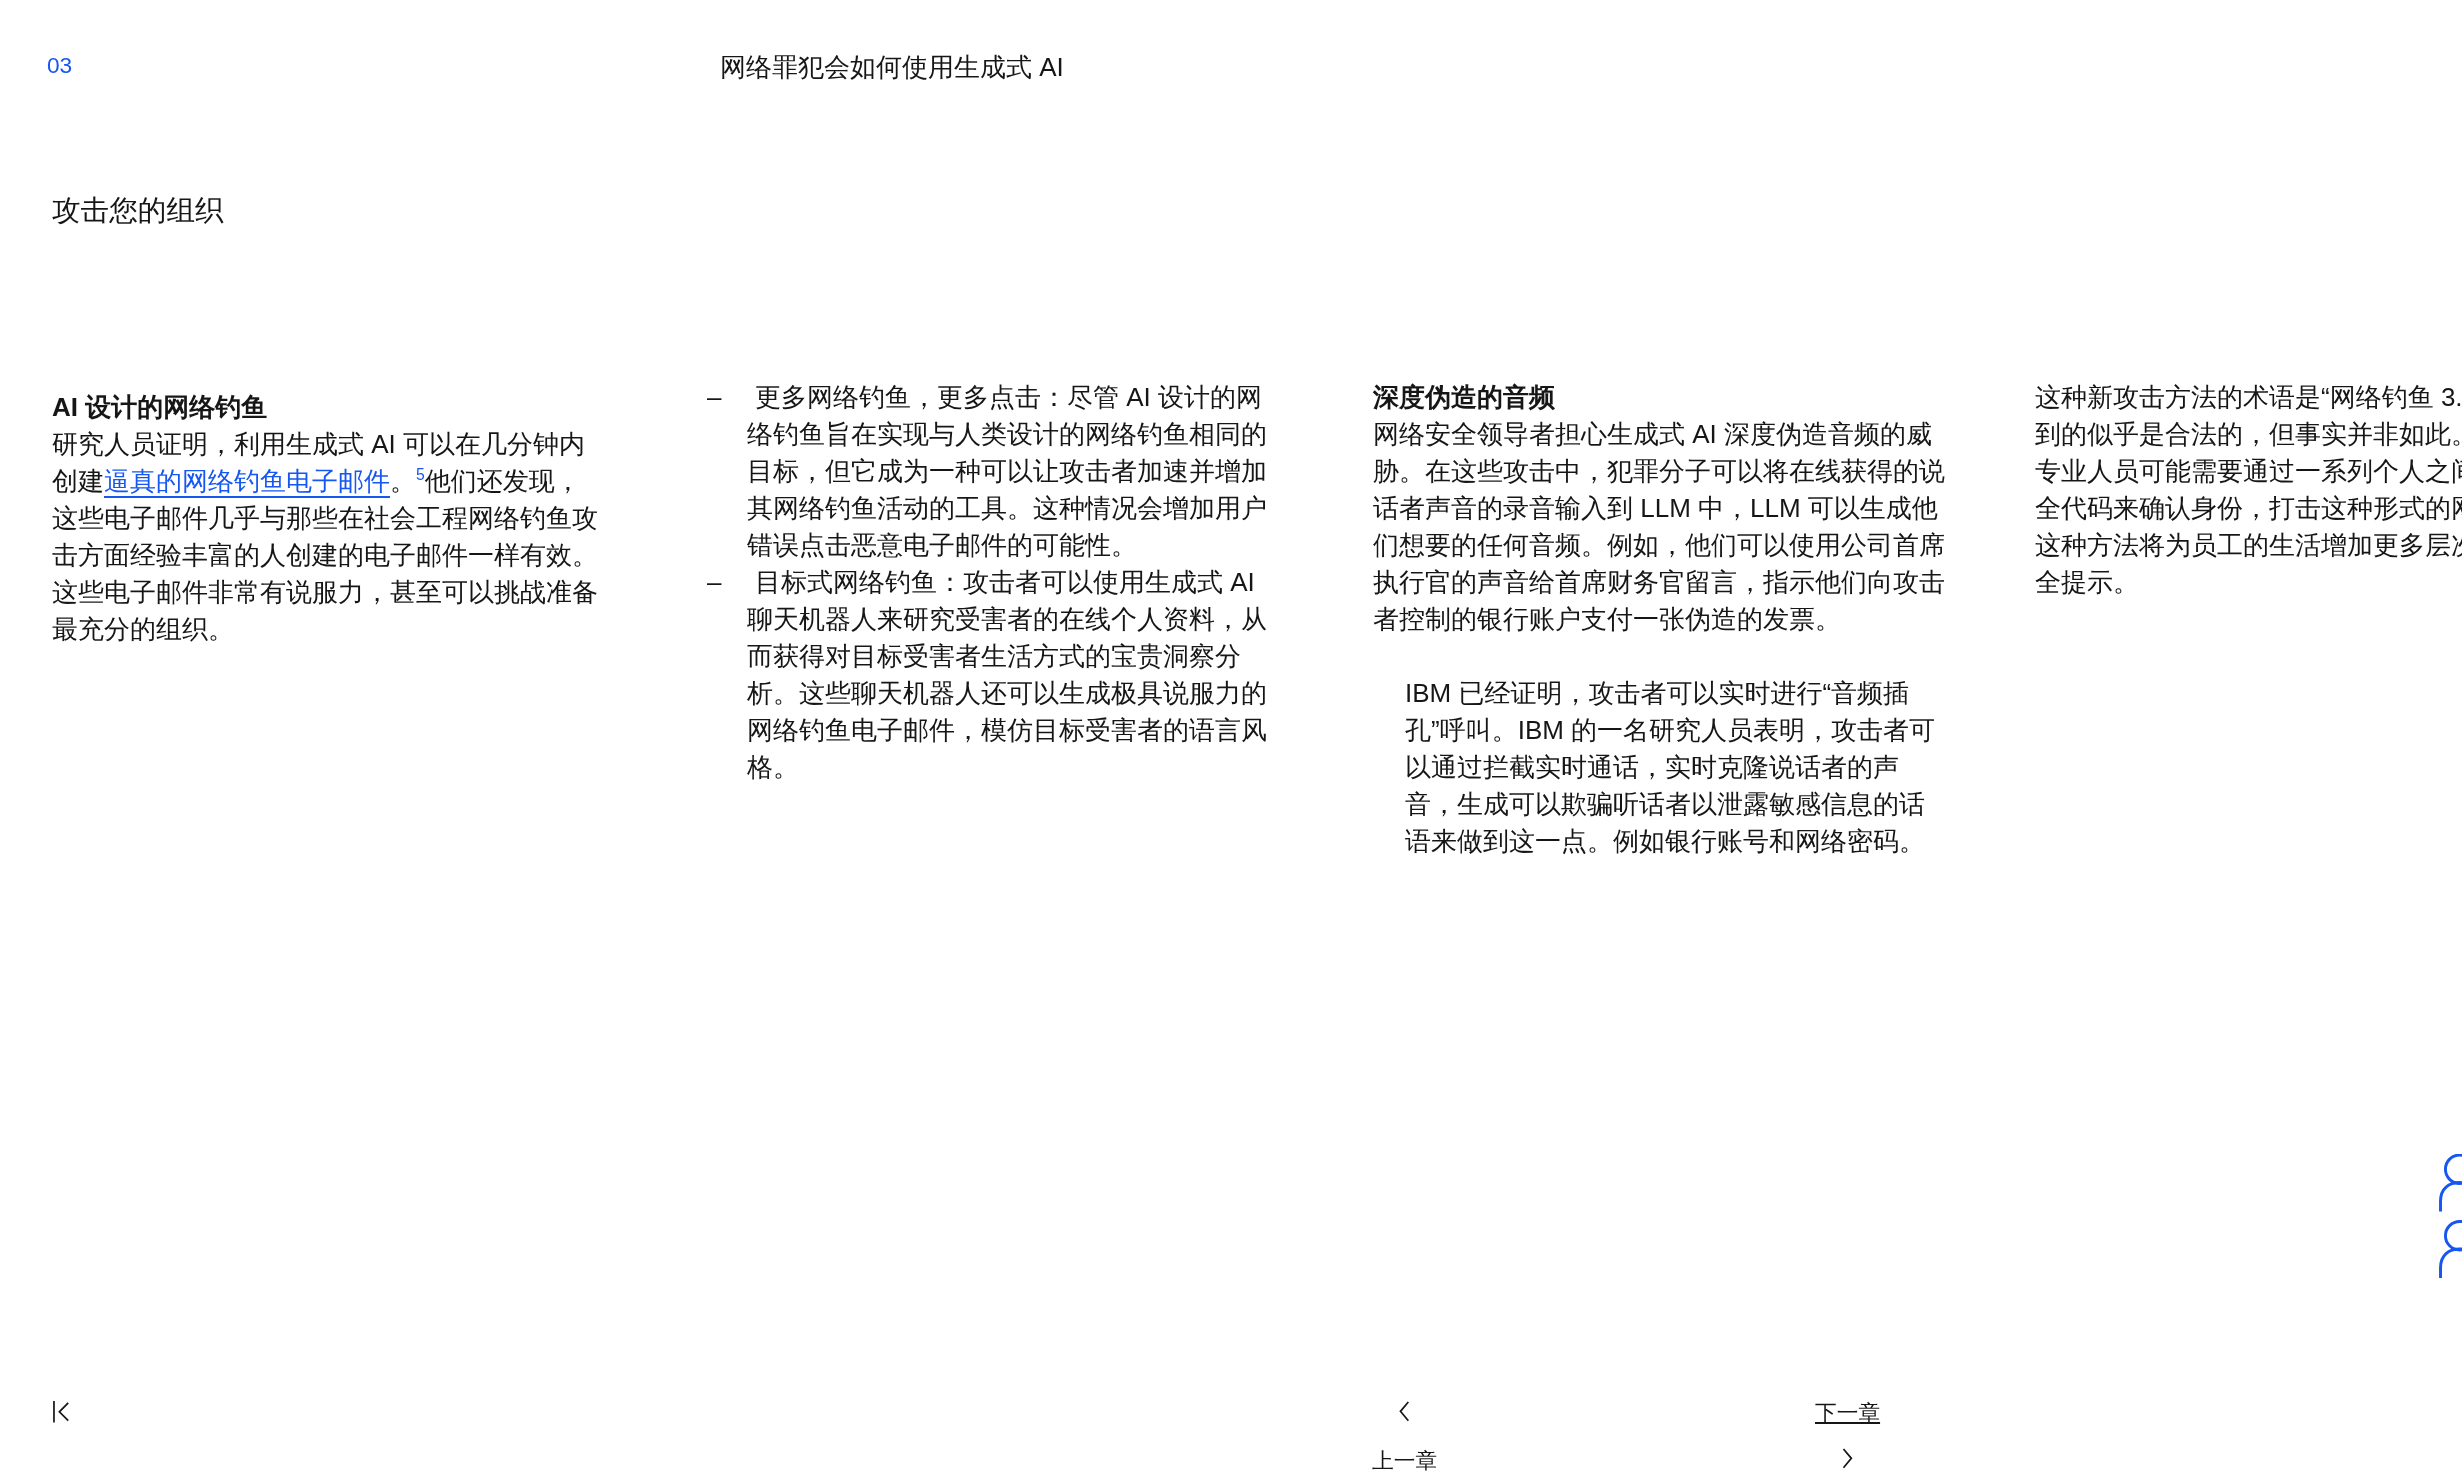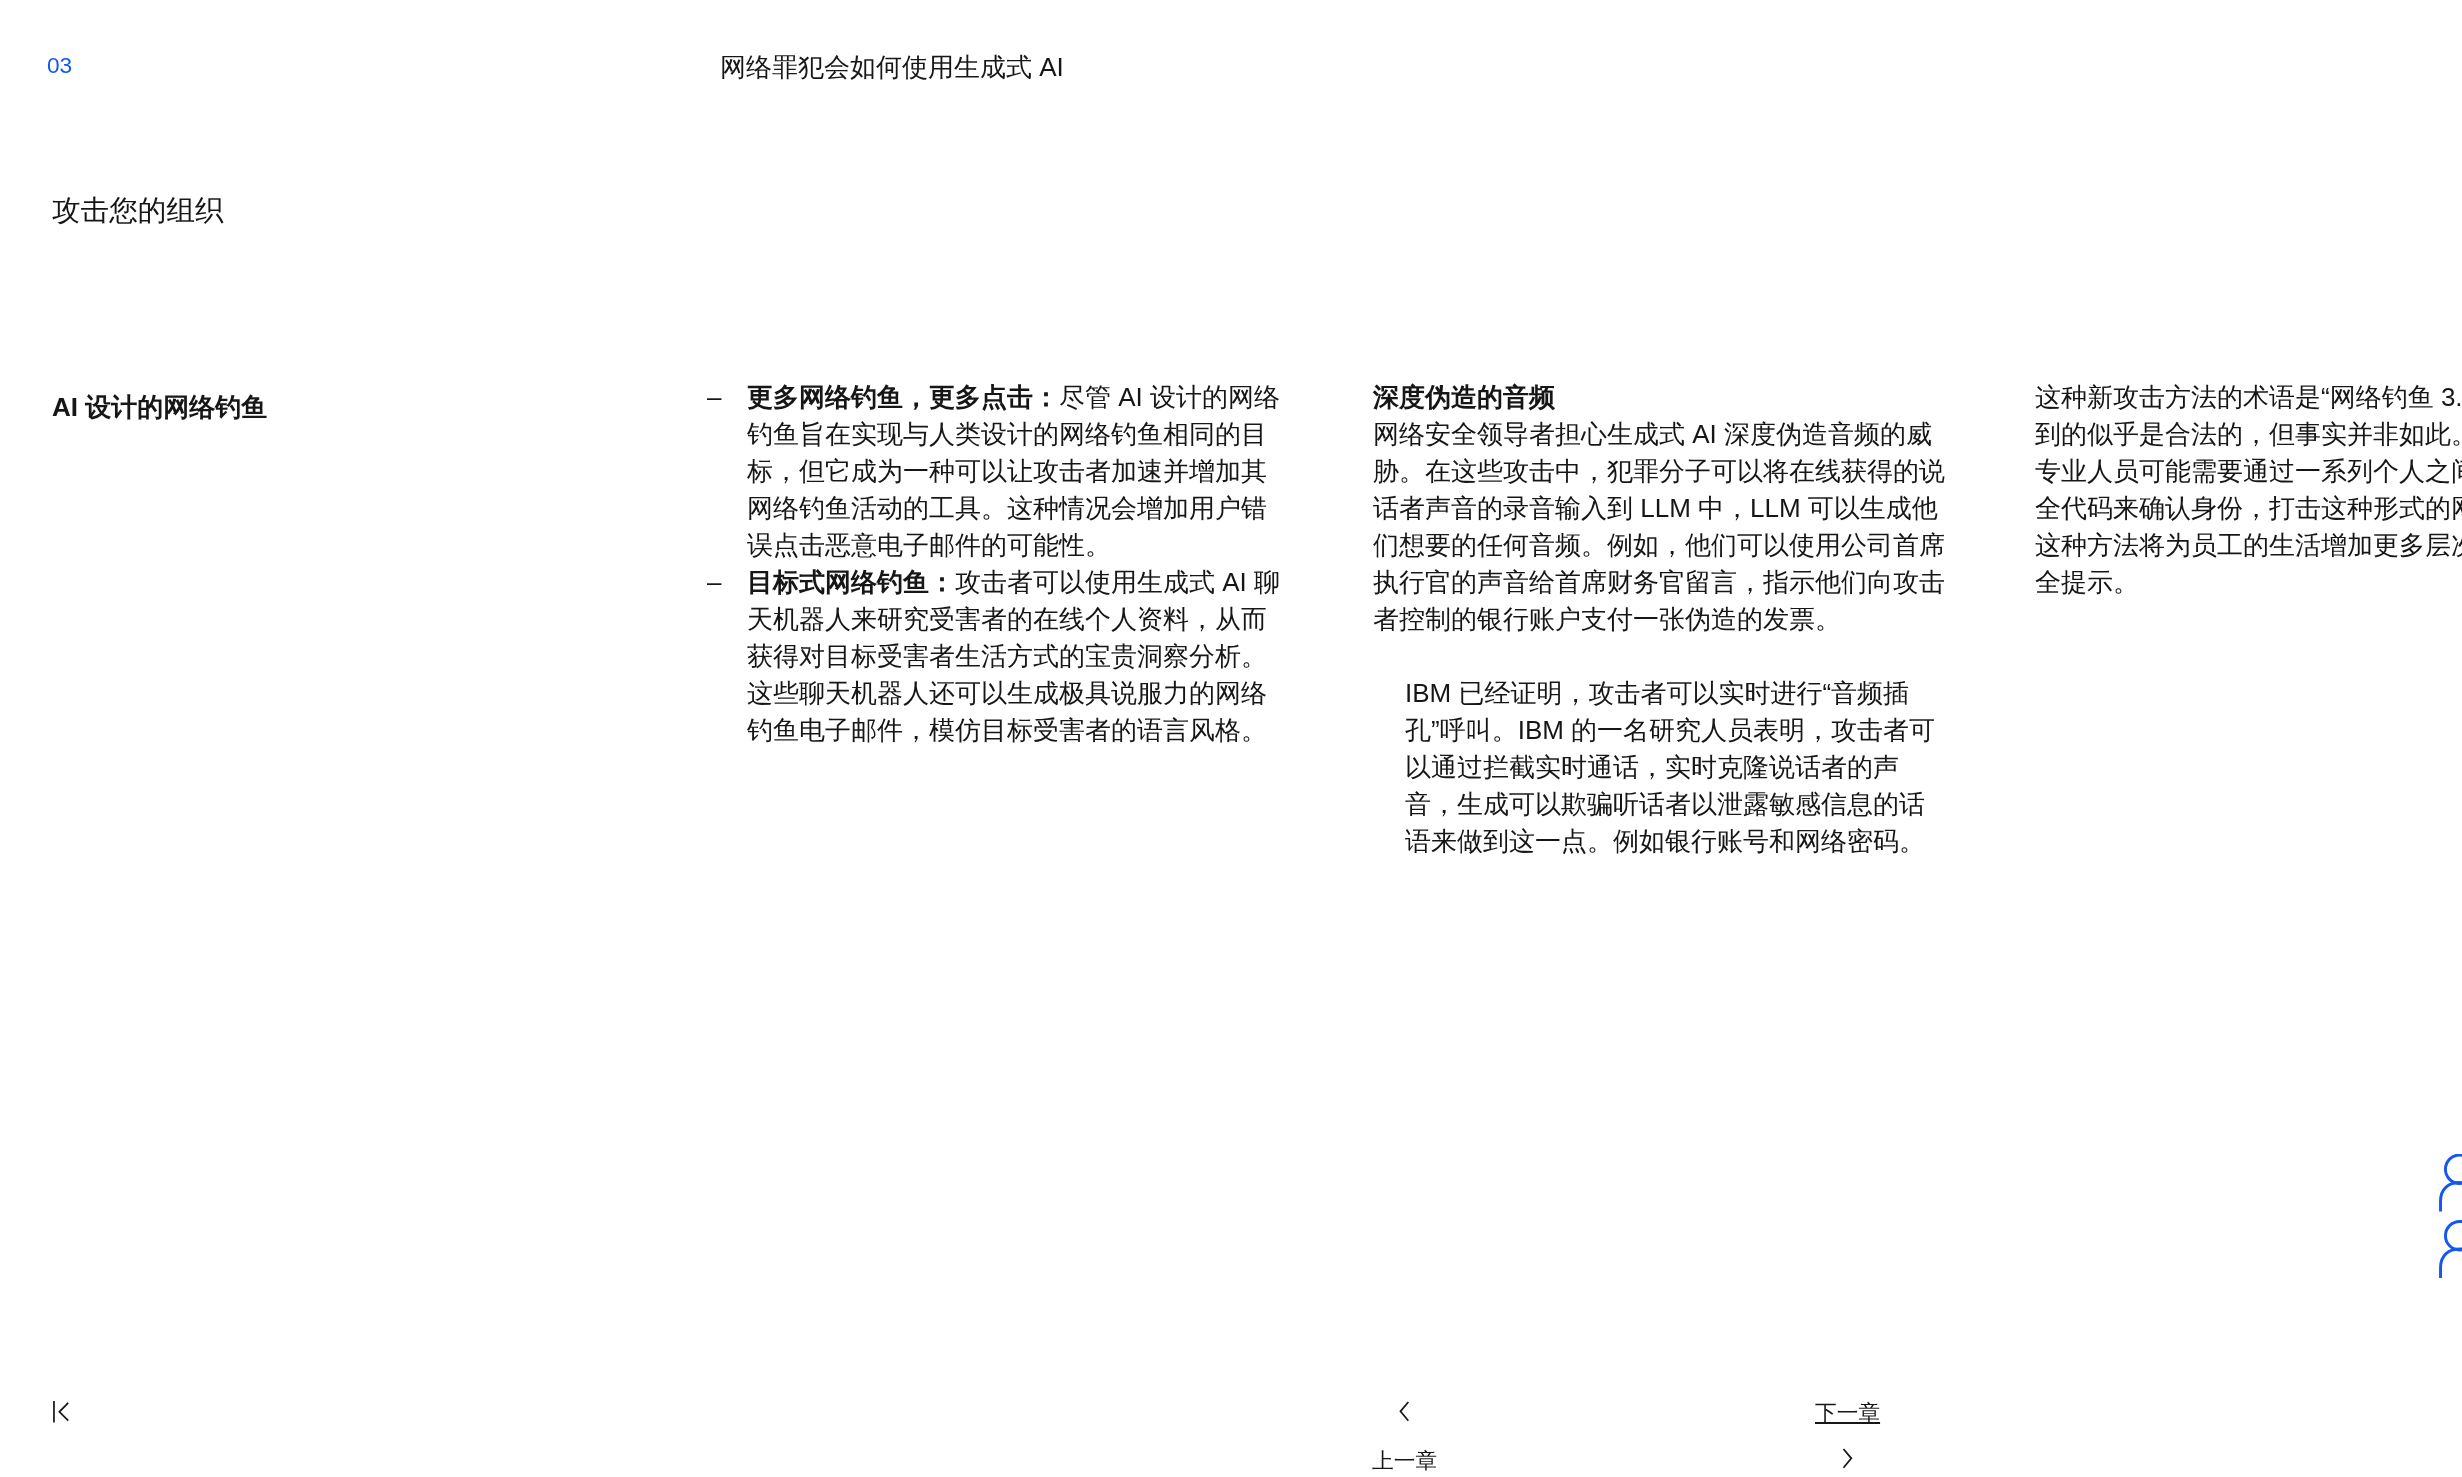--- a/index.html
+++ b/index.html
@@ -66,21 +66,21 @@
     font-size: 15.8px;
     line-height: 0;
     vertical-align: super;
     cursor: pointer;
   }
 
   
   ul.bullet-list { list-style: none; }
   ul.bullet-list li { position: relative; padding-left: 40px; }
   ul.bullet-list .dash { position: absolute; left: 0; top: 0; }
-  .bold-run { font-weight: 700; }
+  .bold-run { font-weight: 400; margin-left: 8px; }
 
   
   .people-icon {
     position: absolute; left: 2437px; top: 1154px;
     width: 135px; height: 125px;
   }
   .people-icon path, .people-icon circle {
     fill: none; stroke: var(--accent); stroke-width: 6px;
   }
 
@@ -100,20 +100,21 @@
 <body>
 
 <div id="page">
 
   <div class="chapter-number">03</div>
   <div class="running-title">网络罪犯会如何使用生成式 AI</div>
   <h1 class="section-title">攻击您的组织</h1>
 
   <section class="col col-1">
     <h2>AI 设计的网络钓鱼</h2>
+    <p><span>研究人员证明，利用生成式 AI 可以在几分钟内创建</span><a class="body-link" href="#">逼真的网络钓鱼电子邮件</a><span>。</span><sup class="footnote-ref">5</sup><span>他们还发现，这些电子邮件几乎与那些在社会工程网络钓鱼攻击方面经验丰富的人创建的电子邮件一样有效。这些电子邮件非常有说服力，甚至可以挑战准备最充分的组织。</span></p>
   </section>
 
   <section class="col col-2">
     <ul class="bullet-list">
       <li>
         <span class="dash">–</span>
         <span class="bold-run">更多网络钓鱼，更多点击：</span><span>尽管 AI 设计的网络钓鱼旨在实现与人类设计的网络钓鱼相同的目标，但它成为一种可以让攻击者加速并增加其网络钓鱼活动的工具。这种情况会增加用户错误点击恶意电子邮件的可能性。</span>
       </li>
       <li>
         <span class="dash">–</span>

